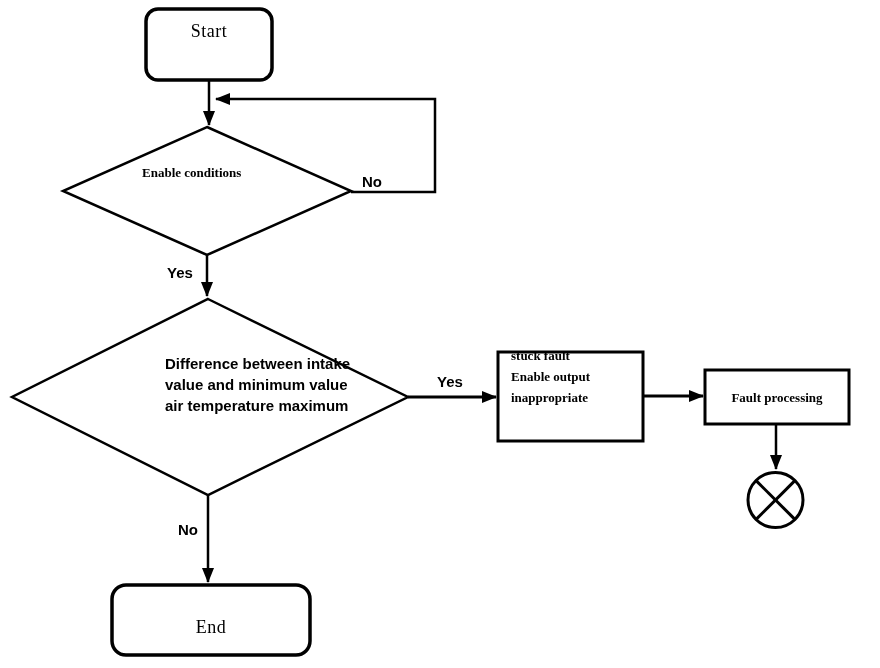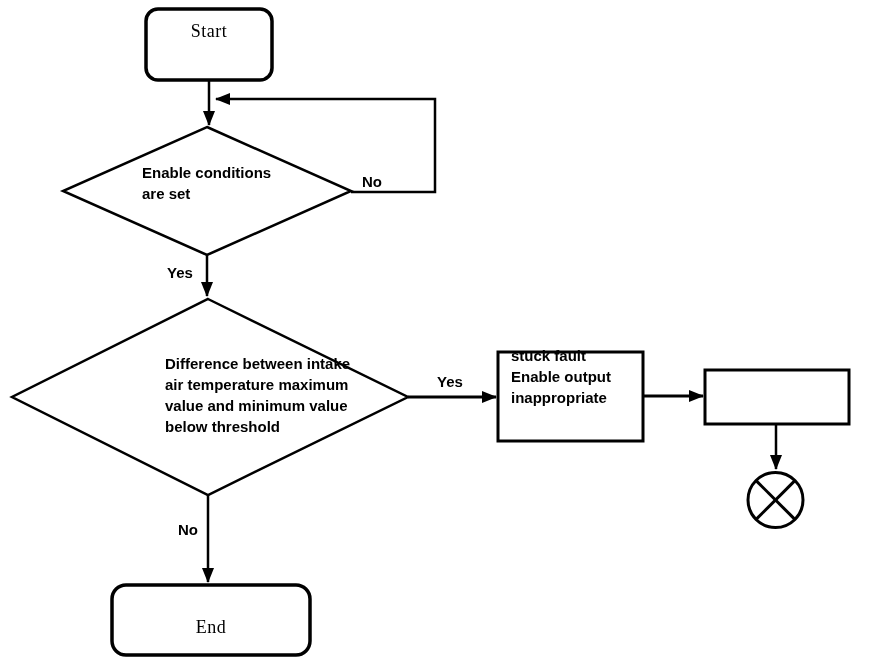--- a/index.html
+++ b/index.html
@@ -22,23 +22,23 @@
     top: 0;
     width: 880px;
     height: 668px;
   }
   .lbl {
     position: absolute;
     color: #000000;
     white-space: nowrap;
   }
   .serif-lbl {
-    font-family: Liberation Sans, sans-serif;
+    font-family: Liberation Serif, serif;
     font-weight: bold;
-    font-size: 15px;
+    font-size: 13px;
     line-height: 21px;
   }
   .serif-term {
     font-family: "Liberation Serif", serif;
     font-weight: normal;
     font-size: 18px;
     letter-spacing: 0.5px;
     text-align: center;
   }
   .sans-lbl {
@@ -95,40 +95,39 @@
 
     <polyline points="208,495 208,582" fill="none" stroke="#000000" stroke-width="2.5" marker-end="url(#arrow)"></polyline>
 
     <rect x="112" y="585" width="198" height="70" rx="14" ry="14" fill="#ffffff" stroke="#000000" stroke-width="3.5"></rect>
   </svg>
 
   <div class="lbl serif-term" style="left:146px; top:21px; width:126px;">Start</div>
 
   <div class="lbl serif-lbl" style="left:142px; top:162px;">
     <div>Enable conditions</div>
-    <div>are set</div>
   </div>
 
   <div class="lbl sans-lbl" style="left:362px; top:173px;">No</div>
 
   <div class="lbl sans-lbl" style="left:167px; top:264px;">Yes</div>
 
   <div class="lbl sans-lbl" style="left:117px; top:353px; line-height:21px;margin-left:48px;">
     <div>Difference between intake</div>
+    <div>value and minimum value</div>
     <div>air temperature maximum</div>
-    <div>value and minimum value</div>
-    <div>below threshold</div>
   </div>
 
   <div class="lbl sans-lbl" style="left:437px; top:373px;">Yes</div>
 
   <div class="lbl serif-lbl" style="left:511px; top:345px;">
     <div>stuck fault</div>
     <div>Enable output</div>
     <div>inappropriate</div>
   </div>
 
+  <div class="lbl serif-lbl fault-label" style="left:705px; top:370px; width:144px; height:54px;">Fault processing</div>
 
   <div class="lbl sans-lbl" style="left:178px; top:521px;">No</div>
 
   <div class="lbl serif-term" style="left:112px; top:617px; width:198px;">End</div>
 
 </div>
 
 </body></html>

